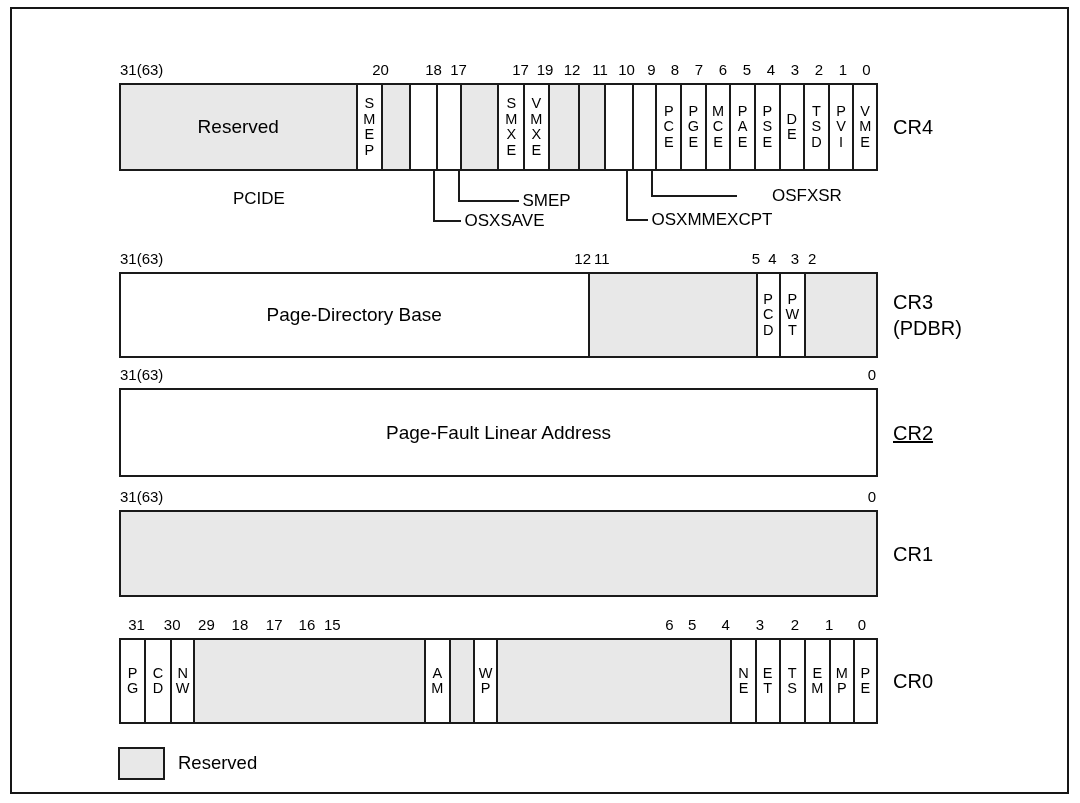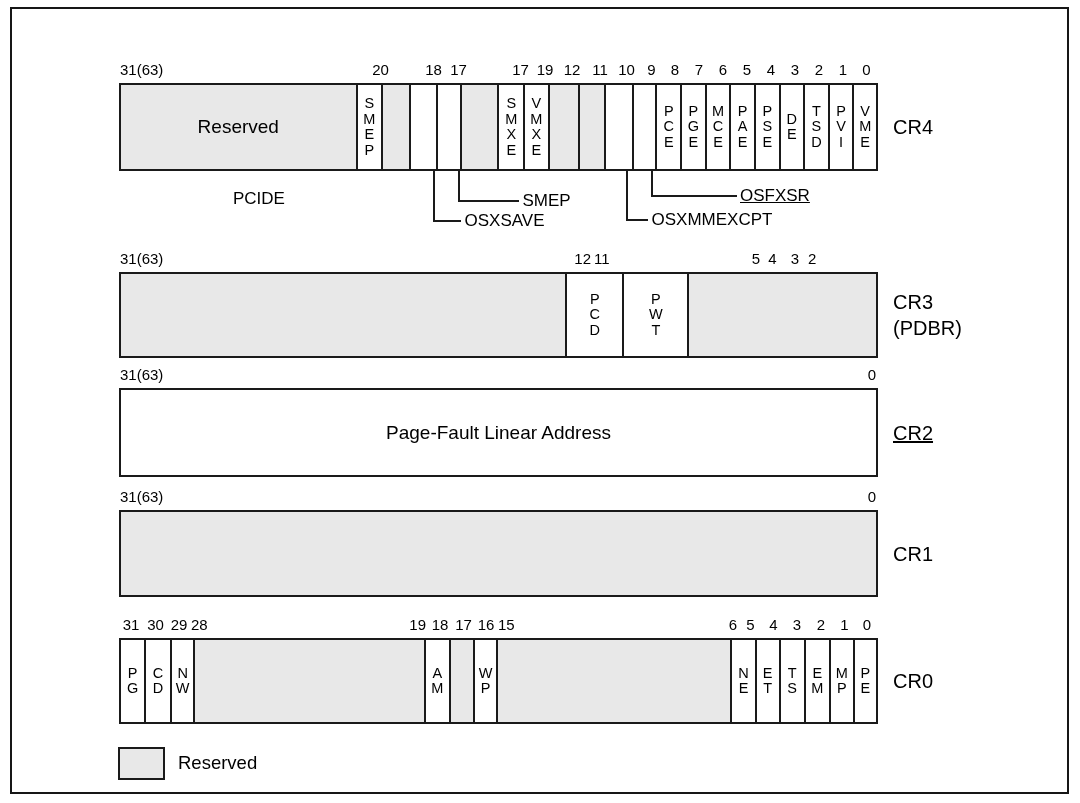--- a/index.html
+++ b/index.html
@@ -195,41 +195,44 @@
       <div class="cl-h" style="left: 432.5px; top: 220px; width: 28px;"></div>
       <div class="callout-text" style="left: 464.5px; top: 211px;">OSXSAVE</div>
       <div class="cl-v" style="left: 457.5px; top: 171px; height: 31px;"></div>
       <div class="cl-h" style="left: 457.5px; top: 200px; width: 61px;"></div>
       <div class="callout-text" style="left: 522.5px; top: 191px;">SMEP</div>
       <div class="cl-v" style="left: 625.5px; top: 171px; height: 50px;"></div>
       <div class="cl-h" style="left: 625.5px; top: 219px; width: 22px;"></div>
       <div class="callout-text" style="left: 651.5px; top: 210px;">OSXMMEXCPT</div>
       <div class="cl-v" style="left: 650.5px; top: 171px; height: 26px;"></div>
       <div class="cl-h" style="left: 650.5px; top: 195px; width: 86px;"></div>
-      <div class="callout-text" style="left: 740px; top: 186px; text-decoration: underline;">OSFXSR</div>
+      <div class="callout-text" style="left: 772px; top: 186px;">OSFXSR</div>
       <div class="bitrow" style="left: 119px; top: 248px; width: 759px;">
         <div class="bitcell" style="flex-grow: 474;">
           <span class="bl bl-l">31(63)</span>
           <span class="bl bl-r">12</span>
         </div>
         <div class="bitcell" style="flex-grow: 169;">
           <span class="bl bl-l">11</span>
           <span class="bl bl-r">5</span>
         </div>
         <div class="bitcell" style="flex-grow: 21;">
           <span class="bl bl-c">4</span>
         </div>
         <div class="bitcell" style="flex-grow: 24;">
           <span class="bl bl-c">3</span>
         </div>
         <div class="bitcell" style="flex-grow: 71;">
           <span class="bl bl-l">2</span>
         </div>
       </div>
       <div class="boxrow" style="left: 119px; top: 272px; width: 759px; height: 86px;">
+        <div class="cell" style="flex-grow: 474;">
+          <div class="htext">Page-Directory Base</div>
+        </div>
         <div class="cell gray" style="flex-grow: 169;"></div>
         <div class="cell" style="flex-grow: 21;">
           <div class="vtext">P
 C
 D</div>
         </div>
         <div class="cell" style="flex-grow: 24;">
           <div class="vtext">P
 W
 T</div>
@@ -268,24 +271,20 @@
       </div>
       <div class="bitrow" style="left: 119px; top: 614px; width: 759px;">
         <div class="bitcell" style="flex-grow: 24;">
           <span class="bl bl-c">31</span>
         </div>
         <div class="bitcell" style="flex-grow: 25;">
           <span class="bl bl-c">30</span>
         </div>
         <div class="bitcell" style="flex-grow: 22;">
           <span class="bl bl-c">29</span>
-        </div>
-        <div class="bitcell" style="flex-grow: 238;">
-          <span class="bl bl-l">28</span>
-          <span class="bl bl-r">19</span>
         </div>
         <div class="bitcell" style="flex-grow: 24;">
           <span class="bl bl-c">18</span>
         </div>
         <div class="bitcell" style="flex-grow: 23;">
           <span class="bl bl-c">17</span>
         </div>
         <div class="bitcell" style="flex-grow: 22;">
           <span class="bl bl-c">16</span>
         </div>

